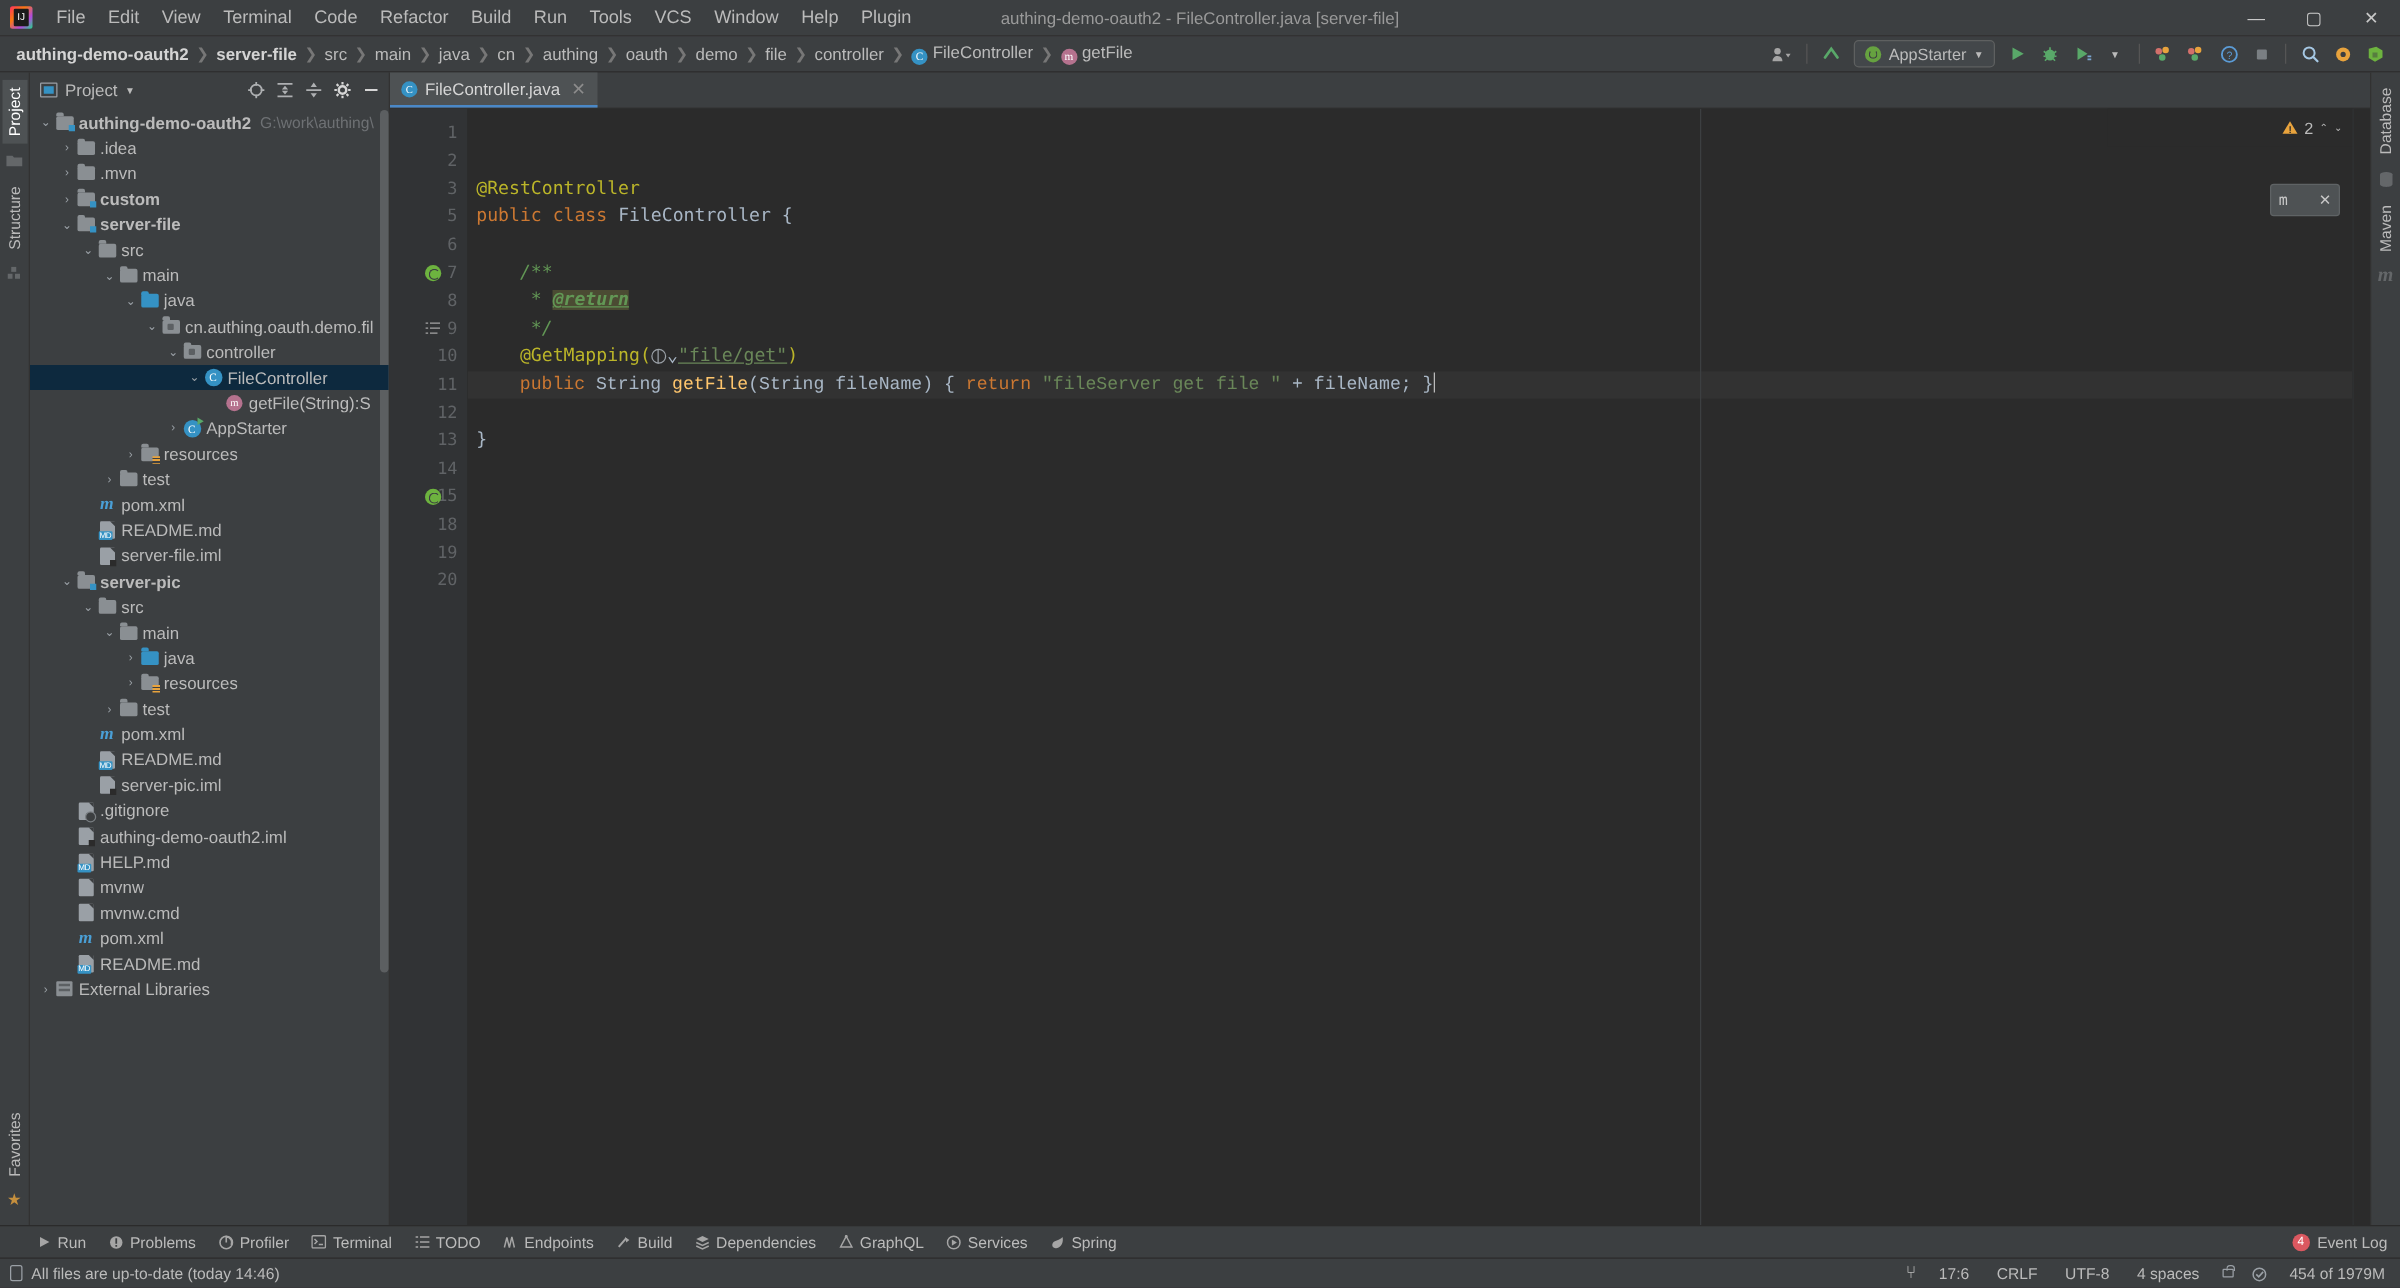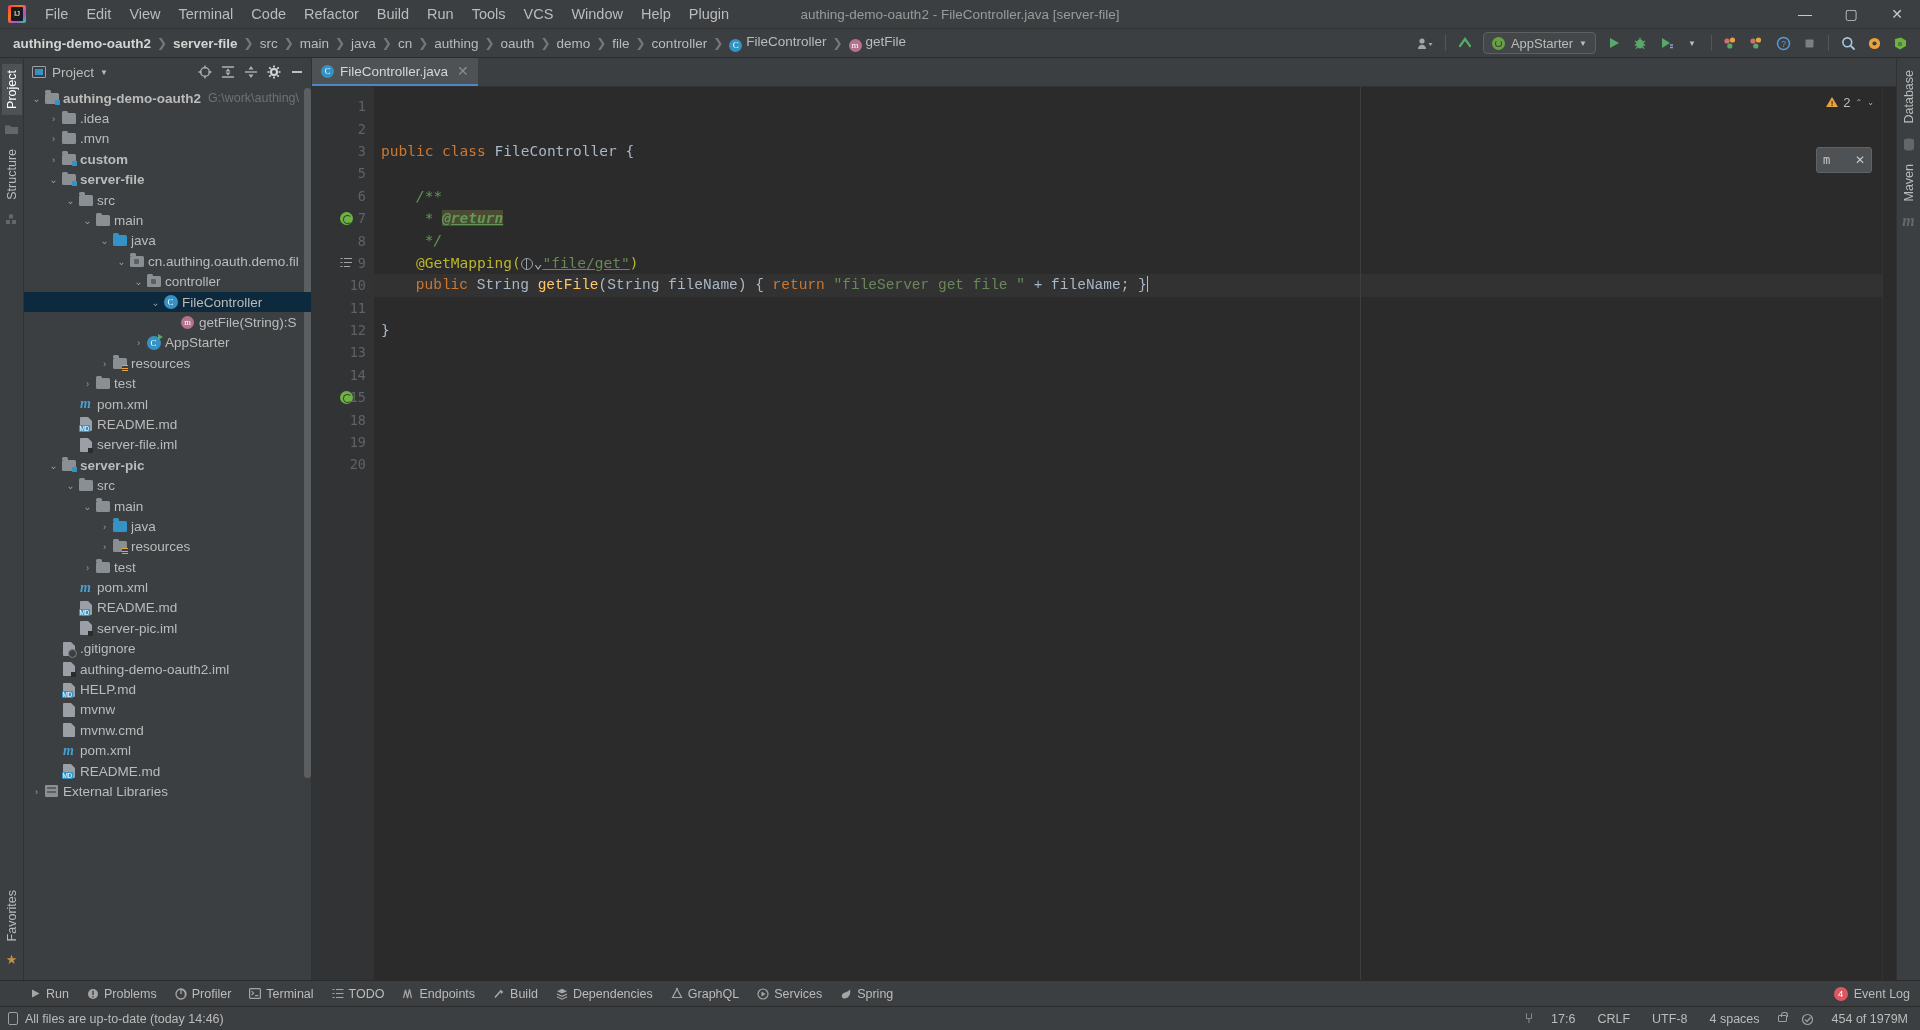--- a/index.html
+++ b/index.html
@@ -963,20 +963,21 @@
               </div>
               <div class="gline">
                 <span>20</span>
               </div>
             </div>
         </div>
         <div class="code-area">
           <div id="code">
               <div class="cline">&nbsp;</div>
               <div class="cline">&nbsp;</div>
+              <div class="cline"><span class="ann">@RestController</span></div>
               <div class="cline"><span class="kw">public </span><span class="kw">class </span><span class="plain">FileController </span><span class="plain">{</span></div>
               <div class="cline">&nbsp;</div>
               <div class="cline"><span class="cmt">    /**</span></div>
               <div class="cline"><span class="cmt">     * </span><span class="tagd hl">@return</span></div>
               <div class="cline"><span class="cmt">     */</span></div>
               <div class="cline"><span class="ann">    @GetMapping(</span><span class="globe"></span><span class="plain">⌄</span><span class="url-ul">"file/get"</span><span class="ann">)</span></div>
               <div class="cline cur"><span class="kw">    public </span><span class="plain">String </span><span class="fn">getFile</span><span class="plain">(String fileName) </span><span class="plain">{ </span><span class="kw">return </span><span class="str">"fileServer get file "</span><span class="plain"> + fileName; }</span><span class="caret-line"></span></div>
               <div class="cline">&nbsp;</div>
               <div class="cline"><span class="plain">}</span></div>
               <div class="cline">&nbsp;</div>

